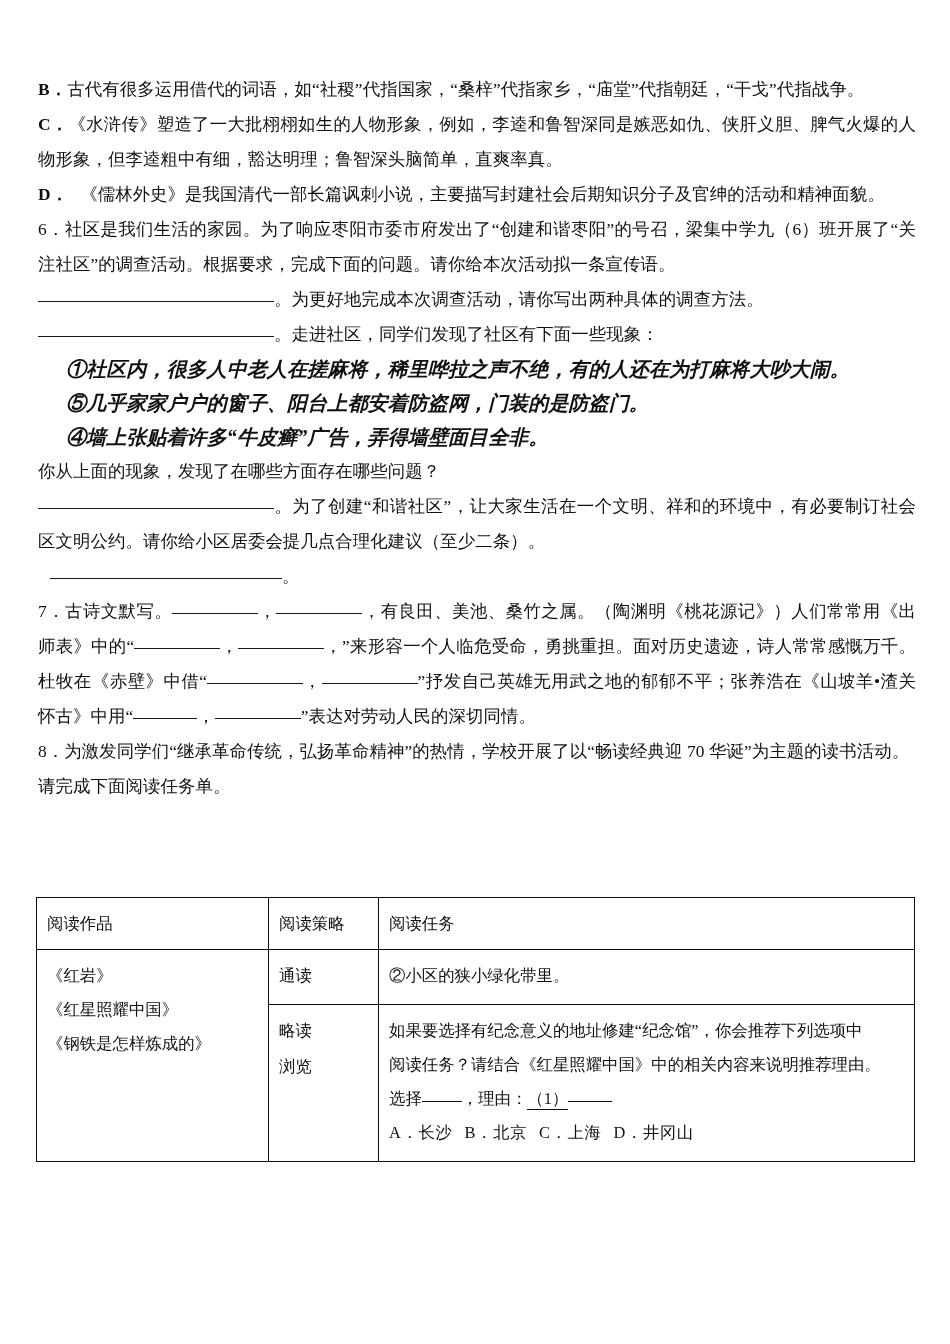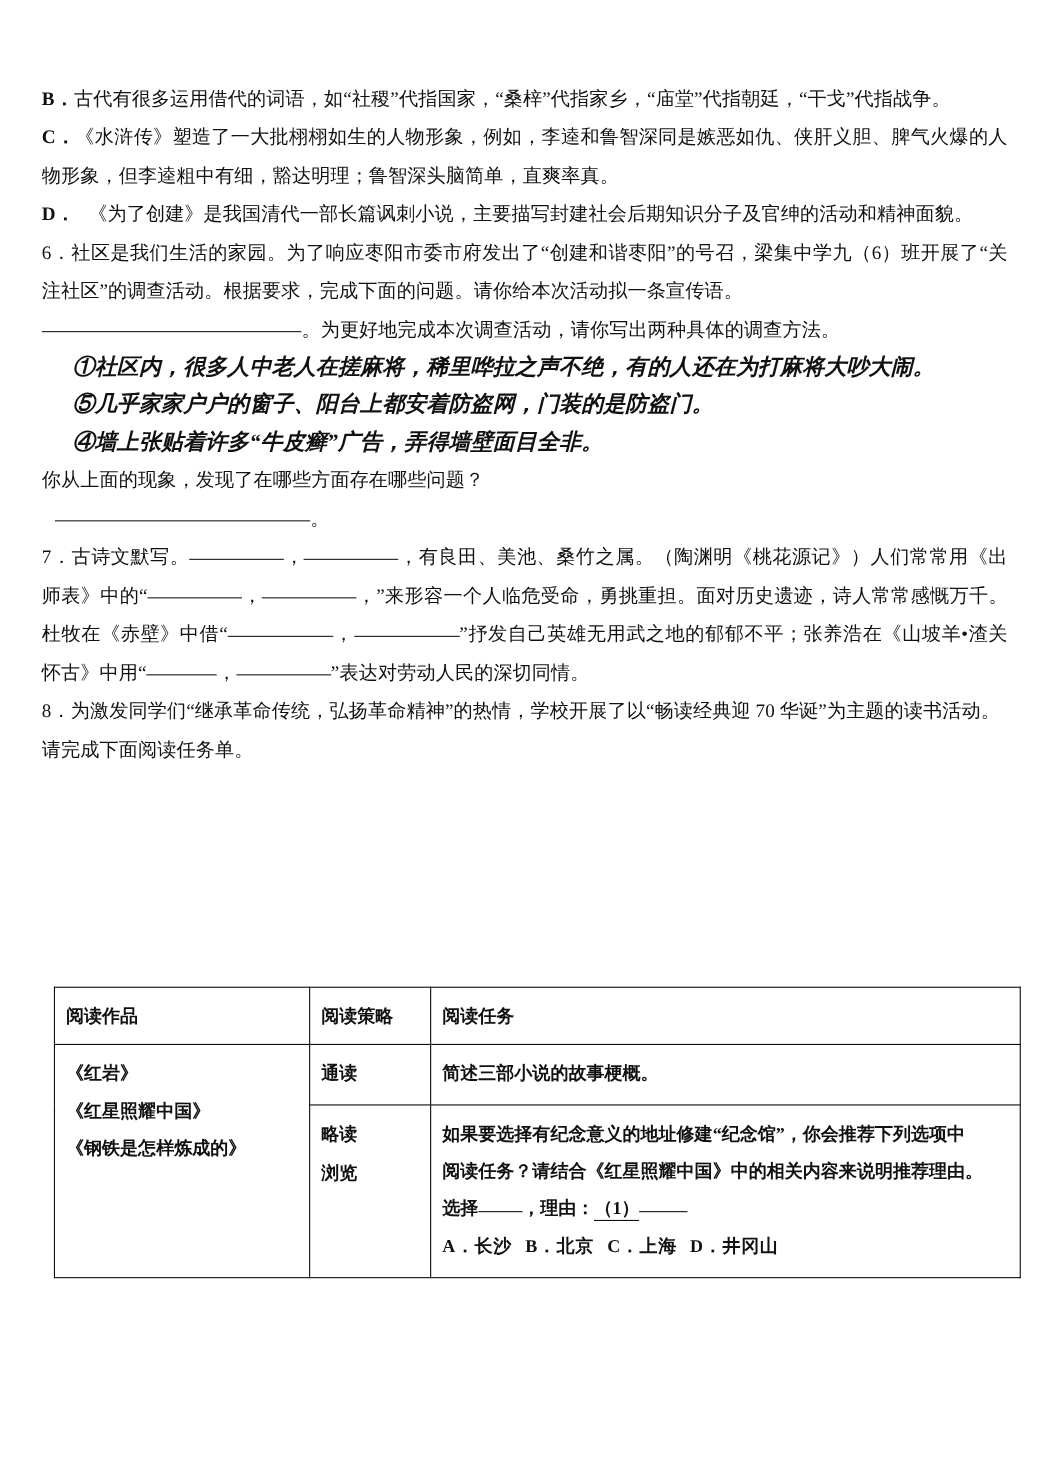--- a/index.html
+++ b/index.html
@@ -70,24 +70,23 @@
     padding-left: 28px;
     font-size: 16.6px;
     line-height: 34px;
     font-style: italic;
     font-weight: 600;
   }
 
   
   .tbl-wrap {
     position: absolute;
-    left: 49px;
+    left: 36px;
     top: 897px;
     width: 878px;
-    font-weight: bold;
   }
   table.task {
     border-collapse: collapse;
     width: 878px;
     table-layout: fixed;
     font-size: 16.4px;
   }
   table.task td {
     border: 1.4px solid #0d0d0d;
     vertical-align: top;
@@ -127,33 +126,35 @@
 <body>
 
 <div class="page">
 
   <div class="body-col">
 
     <p class="p"><span class="opt-label">B．</span><span>古代有很多运用借代的词语，如“社稷”代指国家，“桑梓”代指家乡，“庙堂”代指朝廷，“干戈”代指战争。</span></p>
 
     <p class="p"><span class="opt-label">C．</span><span>《水浒传》塑造了一大批栩栩如生的人物形象，例如，李逵和鲁智深同是嫉恶如仇、侠肝义胆、脾气火爆的人物形象，但李逵粗中有细，豁达明理；鲁智深头脑简单，直爽率真。</span></p>
 
-    <p class="p"><span class="opt-label">D．</span><span class="lead-indent"></span><span>《为了创建》是我国清代一部长篇讽刺小说，主要描写封建社会后期知识分子及官绅的活动和精神面貌。</span></p>
+    <p class="p"><span class="opt-label">D．</span><span class="lead-indent"></span><span>《儒林外史》是我国清代一部长篇讽刺小说，主要描写封建社会后期知识分子及官绅的活动和精神面貌。</span></p>
 
     <p class="p"><span>6．</span><span>社区是我们生活的家园。为了响应枣阳市委市府发出了“创建和谐枣阳”的号召，梁集中学九（6）班开展了“关注社区”的调查活动。根据要求，完成下面的问题。请你给本次活动拟一条宣传语。</span></p>
 
     <p class="p"><span class="blank bl-xl"></span><span>。为更好地完成本次调查活动，请你写出两种具体的调查方法。</span></p>
 
+    <p class="p"><span class="blank bl-xl"></span><span>。走进社区，同学们发现了社区有下面一些现象：</span></p>
 
     <p class="p kai li">①社区内，很多人中老人在搓麻将，稀里哗拉之声不绝，有的人还在为打麻将大吵大闹。</p>
     <p class="p kai li">⑤几乎家家户户的窗子、阳台上都安着防盗网，门装的是防盗门。</p>
     <p class="p kai li">④墙上张贴着许多“牛皮癣”广告，弄得墙壁面目全非。</p>
 
     <p class="p">你从上面的现象，发现了在哪些方面存在哪些问题？</p>
 
+    <p class="p"><span class="blank bl-xl"></span><span>。为了创建“和谐社区”，让大家生活在一个文明、祥和的环境中，有必要制订社会区文明公约。请你给小区居委会提几点合理化建议（至少二条）。</span></p>
 
     <p class="p"><span class="lead-indent"></span><span class="blank bl-xxl"></span><span>。</span></p>
 
     <p class="p"><span>7．</span><span>古诗文默写。</span><span class="blank bl-m"></span><span>，</span><span class="blank bl-m"></span><span>，有良田、美池、桑竹之属。（陶渊明《桃花源记》）人们常常用《出师表》中的</span><span>“</span><span class="blank bl-m"></span><span>，</span><span class="blank bl-m"></span><span>，”来形容一个人临危受命，勇挑重担。面对历史遗迹，诗人常常感慨万千。杜牧在《赤壁》中借“</span><span class="blank bl-l"></span><span>，</span><span class="blank bl-l"></span><span>”抒发自己英雄无用武之地的郁郁不平；张养浩在《山坡羊•渣关怀古》中用“</span><span class="blank bl-s"></span><span>，</span><span class="blank bl-m"></span><span>”表达对劳动人民的深切同情。</span></p>
 
     <p class="p"><span>8．</span><span>为激发同学们“继承革命传统，弘扬革命精神”的热情，学校开展了以“畅读经典迎 70 华诞”为主题的读书活动。</span></p>
     <p class="p">请完成下面阅读任务单。</p>
 
   </div>
 
@@ -174,21 +175,21 @@
           <td class="works nobottom" rowspan="2">
             <div>《红岩》</div>
             <div>《红星照耀中国》</div>
             <div>《钢铁是怎样炼成的》</div>
             <div class="tall"></div>
           </td>
           <td class="strat">
             <div>通读</div>
           </td>
           <td>
-            <div>简述三部小说的故事梗概。</div>
+            <div>②小区的狭小绿化带里。</div>
           </td>
         </tr>
         <tr>
           <td class="strat">
             <div>略读</div>
             <div>浏览</div>
           </td>
           <td>
             <div>如果要选择有纪念意义的地址修建“纪念馆”，你会推荐下列选项中</div>
             <div>阅读任务？请结合《红星照耀中国》中的相关内容来说明推荐理由。</div>

